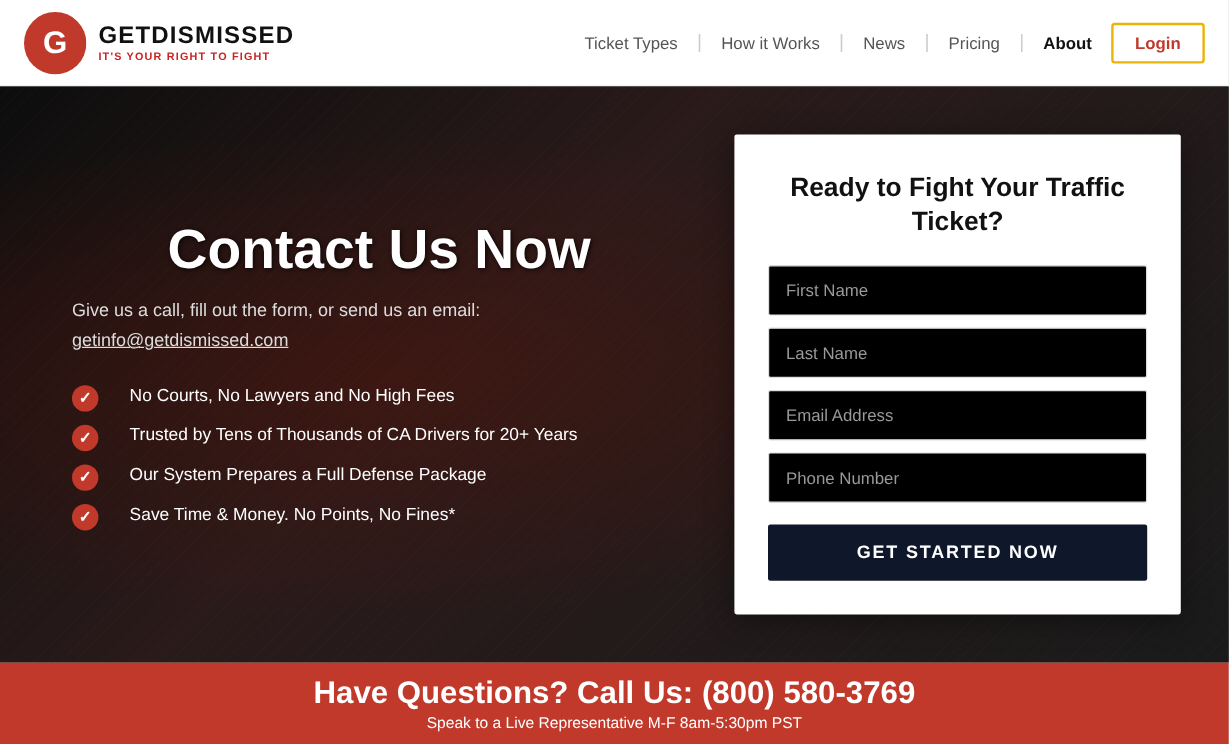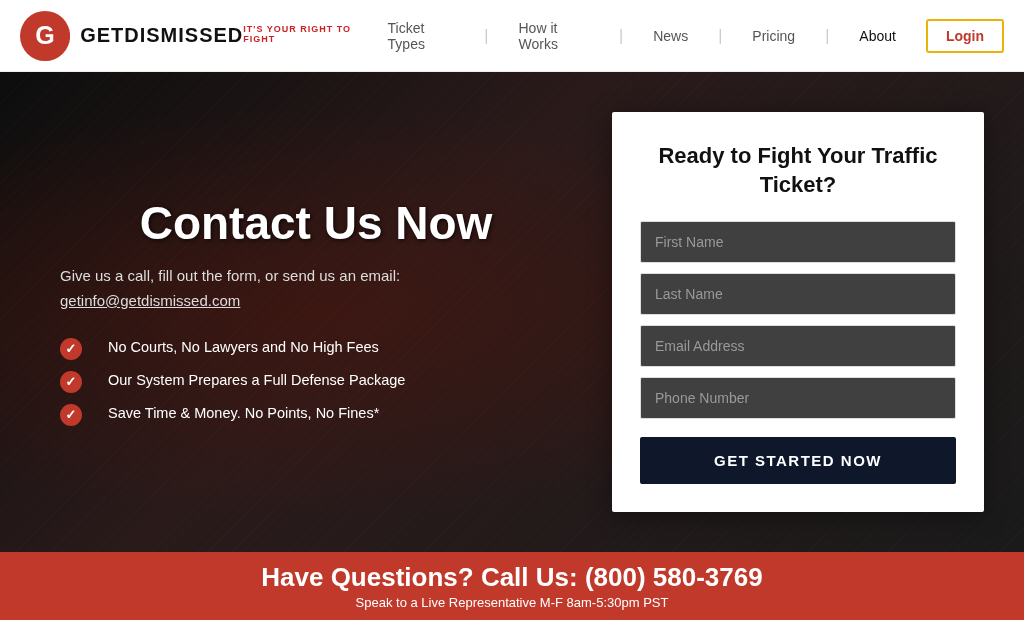--- a/index.html
+++ b/index.html
@@ -19,48 +19,49 @@
       display: flex;
       align-items: center;
       gap: 10px;
     }
     .logo-icon {
       width: 52px;
       height: 52px;
     }
     .logo-text-area {
       display: flex;
+      flex-direction: column;
     }
     .logo-main {
       font-size: 20px;
       font-weight: 900;
       color: #111;
       letter-spacing: 1px;
     }
     .logo-sub {
       font-size: 9px;
       color: #cc2222;
       font-weight: 700;
       letter-spacing: 1px;
     }
     .nav {
       display: flex;
       align-items: center;
-      gap: 18px;
+      gap: 4px;
     }
     .nav-item {
       padding: 6px 12px;
       color: #555;
       font-size: 14px;
       cursor: pointer;
       text-decoration: none;
     }
     .nav-item.active {
       color: #111;
-      font-weight: 400;
+      font-weight: 700;
     }
     .nav-divider {
       color: #ccc;
       font-size: 16px;
     }
     .nav-login {
       padding: 7px 18px;
       border: 2px solid #eab308;
       color: #c0392b;
       font-size: 14px;
@@ -184,21 +185,21 @@
       color: #111;
       text-align: center;
       margin-bottom: 22px;
       line-height: 1.3;
     }
     .form-field {
       width: 100%;
       padding: 12px 14px;
       margin-bottom: 10px;
       border: 1px solid #ddd;
-      background: #404040;
+      background: #000000;
       font-size: 14px;
       color: #999;
       border-radius: 2px;
       outline: none;
     }
     .form-field::placeholder {
       color: #999;
     }
     .form-submit {
       width: 100%;
@@ -272,20 +273,24 @@
     <p class="hero-subtitle">Give us a call, fill out the form, or send us an email:</p>
     <a class="hero-email">getinfo@getdismissed.com</a>
 
     <ul class="bullet-list">
       <li class="bullet-item">
         <span class="bullet-icon"></span>
         <span>No Courts, No Lawyers and No High Fees</span>
       </li>
       <li class="bullet-item">
         <span class="bullet-icon"></span>
+        <span>Trusted by Tens of Thousands of CA Drivers for 20+ Years</span>
+      </li>
+      <li class="bullet-item">
+        <span class="bullet-icon"></span>
         <span>Our System Prepares a Full Defense Package</span>
       </li>
       <li class="bullet-item">
         <span class="bullet-icon"></span>
         <span>Save Time &amp; Money. No Points, No Fines*</span>
       </li>
     </ul>
   </div>
 
   <div class="hero-right">

